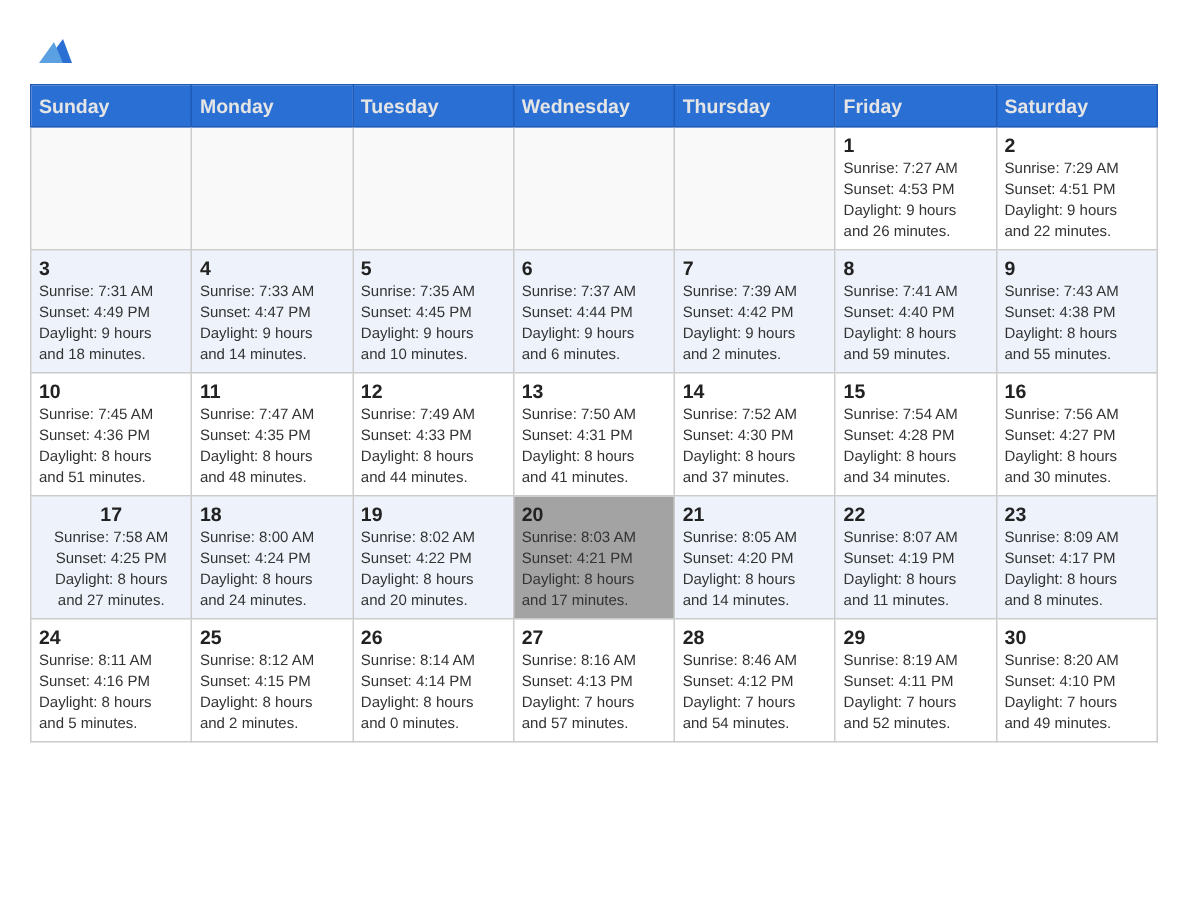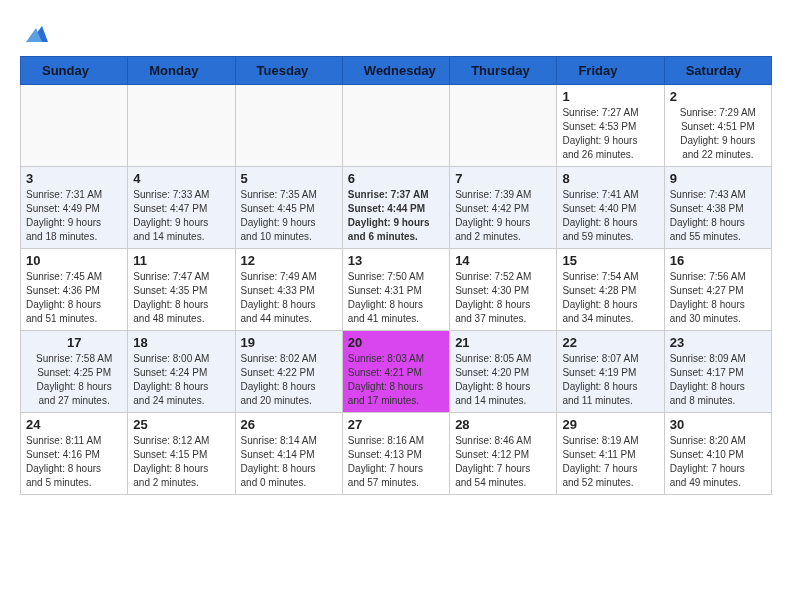--- a/index.html
+++ b/index.html
@@ -54,24 +54,24 @@
       font-size: 16px;
       color: #444;
     }
     table {
       width: 100%;
       border-collapse: collapse;
       table-layout: fixed;
     }
     thead tr th {
       background-color: #2a6fd4;
-      color: #0f172a;
+      color: #e5e5e5;
       font-size: 13px;
       font-weight: bold;
-      padding: 6px 21px;
+      padding: 6px 5px;
       text-align: left;
       border: 1px solid #1e5ab8;
     }
     tbody tr td {
       vertical-align: top;
       border: 1px solid #ccc;
       padding: 4px 5px;
       font-size: 10.5px;
       color: #222;
       height: 82px;
@@ -141,21 +141,21 @@
           <td class="empty"></td>
           <td style="background: rgb(255, 255, 255);">
             <span class="day-num">1</span>
             <div class="day-info" style="white-space: pre-line;">Sunrise: 7:27 AM
 Sunset: 4:53 PM
 Daylight: 9 hours
 and 26 minutes.</div>
           </td>
           <td style="background: rgb(255, 255, 255);">
             <span class="day-num">2</span>
-            <div class="day-info" style="white-space: pre-line; text-align: center;">Sunrise: 7:29 AM
+            <div class="day-info" style="white-space: pre-line;">Sunrise: 7:29 AM
 Sunset: 4:51 PM
 Daylight: 9 hours
 and 22 minutes.</div>
           </td>
         </tr>
         <tr>
           <td style="background: rgb(238, 243, 251);">
             <span class="day-num">3</span>
             <div class="day-info" style="white-space: pre-line;">Sunrise: 7:31 AM
 Sunset: 4:49 PM
@@ -171,21 +171,21 @@
           </td>
           <td style="background: rgb(238, 243, 251);">
             <span class="day-num">5</span>
             <div class="day-info" style="white-space: pre-line;">Sunrise: 7:35 AM
 Sunset: 4:45 PM
 Daylight: 9 hours
 and 10 minutes.</div>
           </td>
           <td style="background: rgb(238, 243, 251);">
             <span class="day-num">6</span>
-            <div class="day-info" style="white-space: pre-line; font-weight: bold;">Sunrise: 7:37 AM
+            <div class="day-info" style="white-space: pre-line;">Sunrise: 7:37 AM
 Sunset: 4:44 PM
 Daylight: 9 hours
 and 6 minutes.</div>
           </td>
           <td style="background: rgb(238, 243, 251);">
             <span class="day-num">7</span>
             <div class="day-info" style="white-space: pre-line;">Sunrise: 7:39 AM
 Sunset: 4:42 PM
 Daylight: 9 hours
 and 2 minutes.</div>
@@ -271,21 +271,21 @@
 Daylight: 8 hours
 and 24 minutes.</div>
           </td>
           <td style="background: rgb(238, 243, 251);">
             <span class="day-num">19</span>
             <div class="day-info" style="white-space: pre-line;">Sunrise: 8:02 AM
 Sunset: 4:22 PM
 Daylight: 8 hours
 and 20 minutes.</div>
           </td>
-          <td style="background: #d946ef;">
+          <td style="background: #a3a3a3;">
             <span class="day-num">20</span>
             <div class="day-info" style="white-space: pre-line;">Sunrise: 8:03 AM
 Sunset: 4:21 PM
 Daylight: 8 hours
 and 17 minutes.</div>
           </td>
           <td style="background: rgb(238, 243, 251);">
             <span class="day-num">21</span>
             <div class="day-info" style="white-space: pre-line;">Sunrise: 8:05 AM
 Sunset: 4:20 PM

